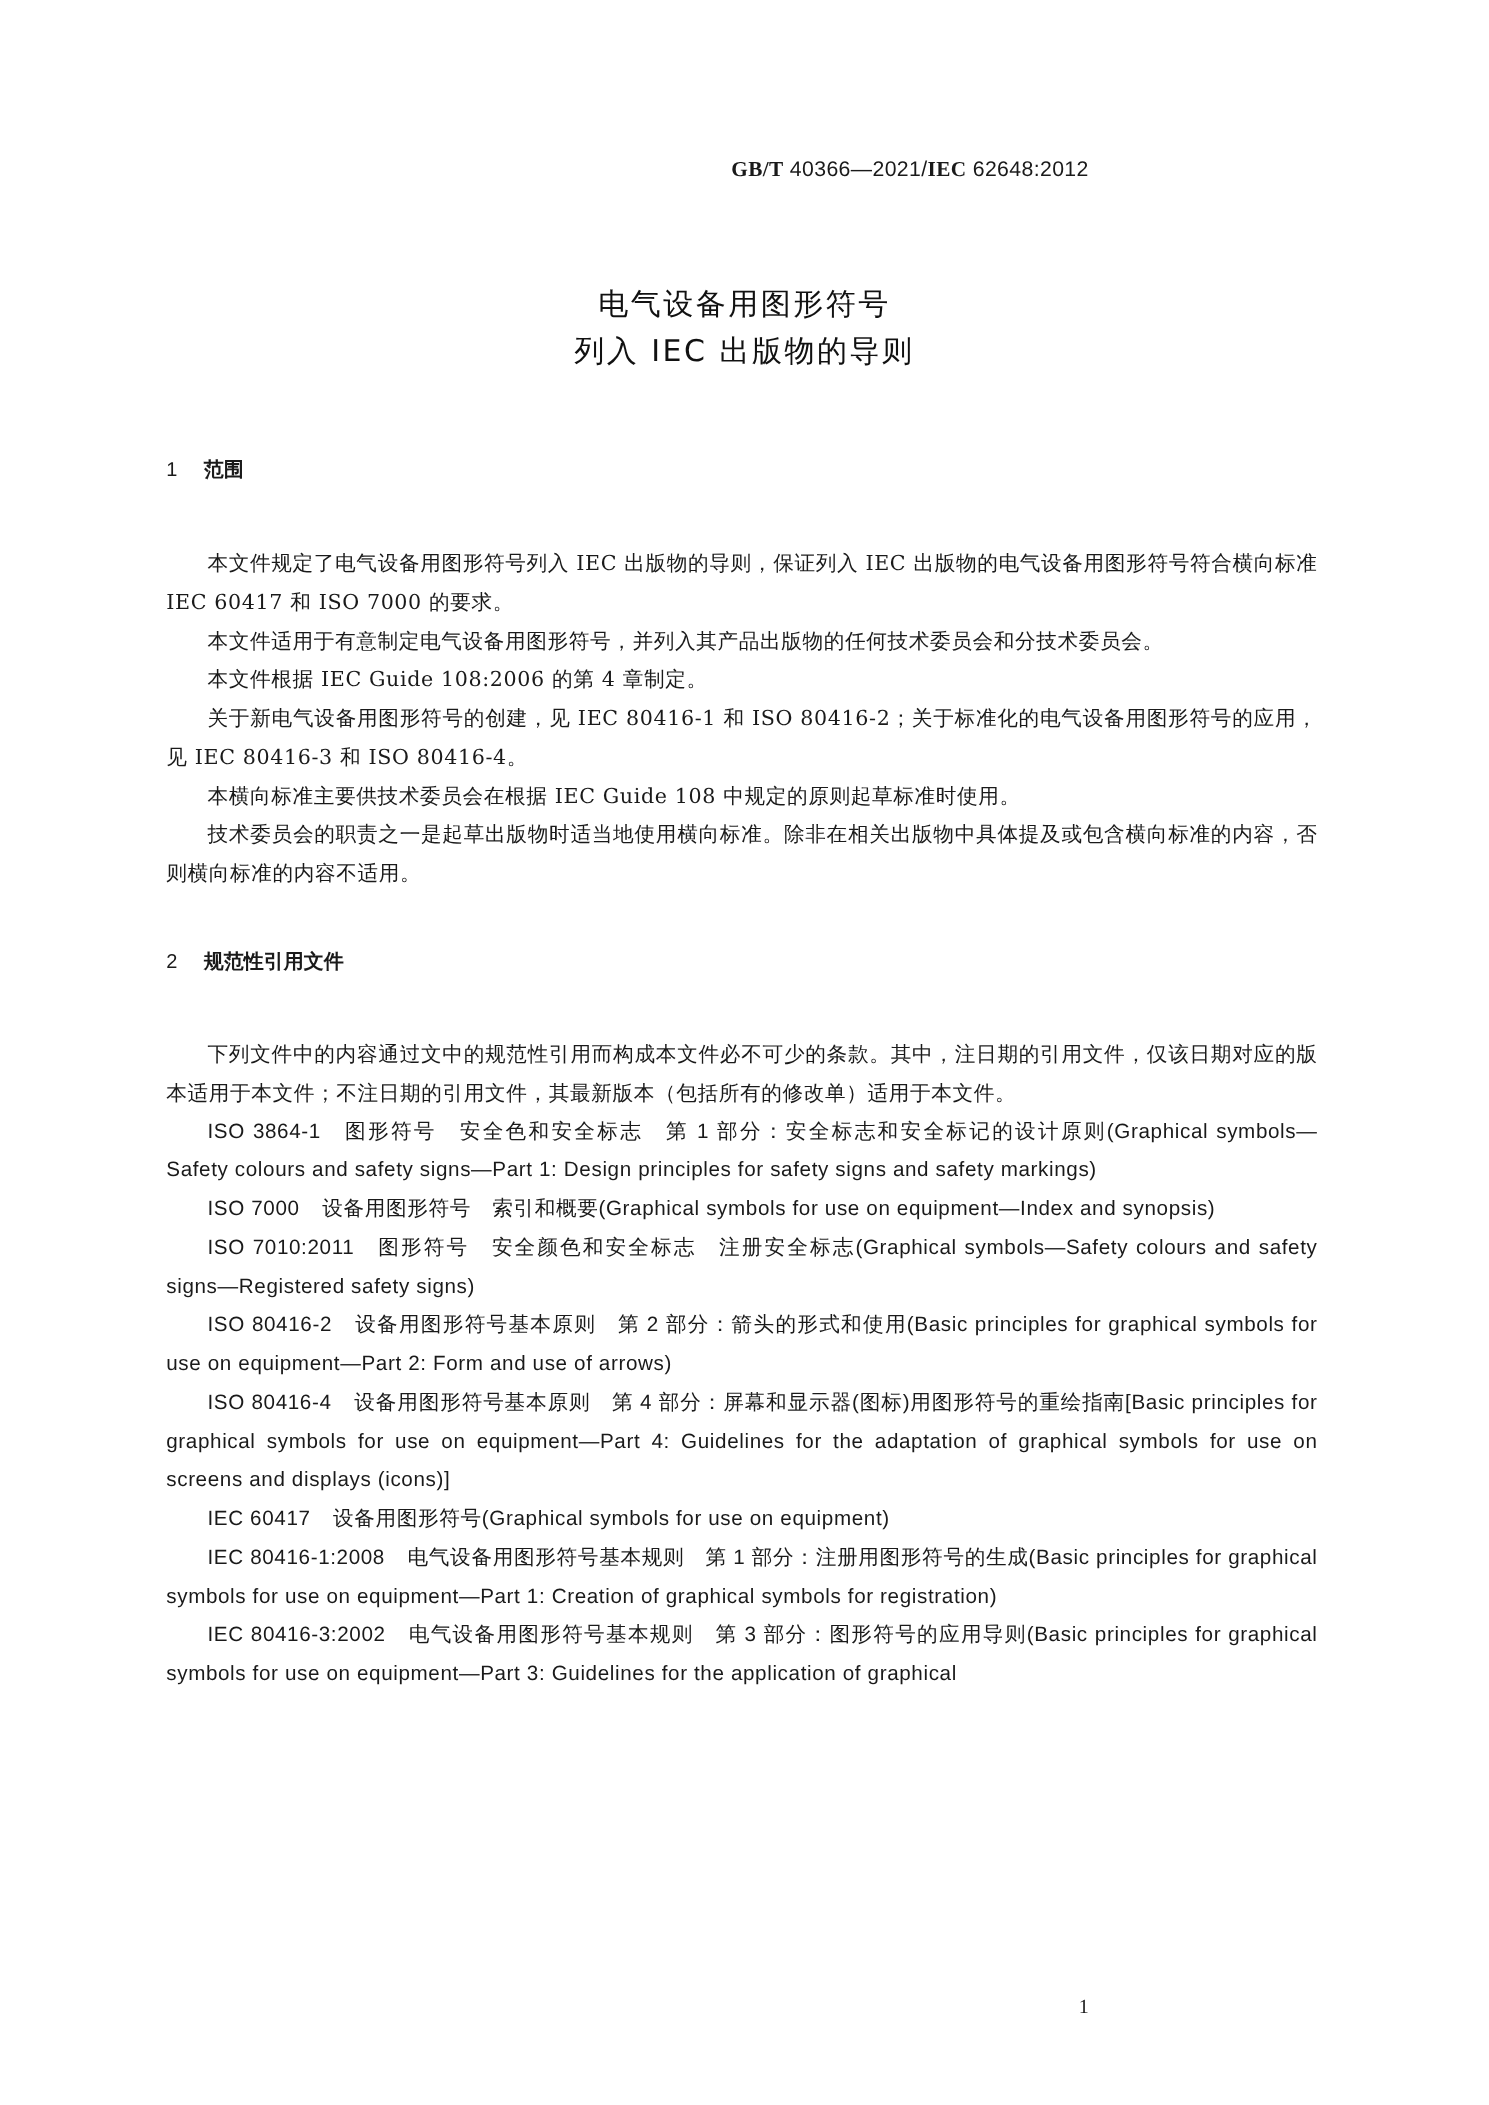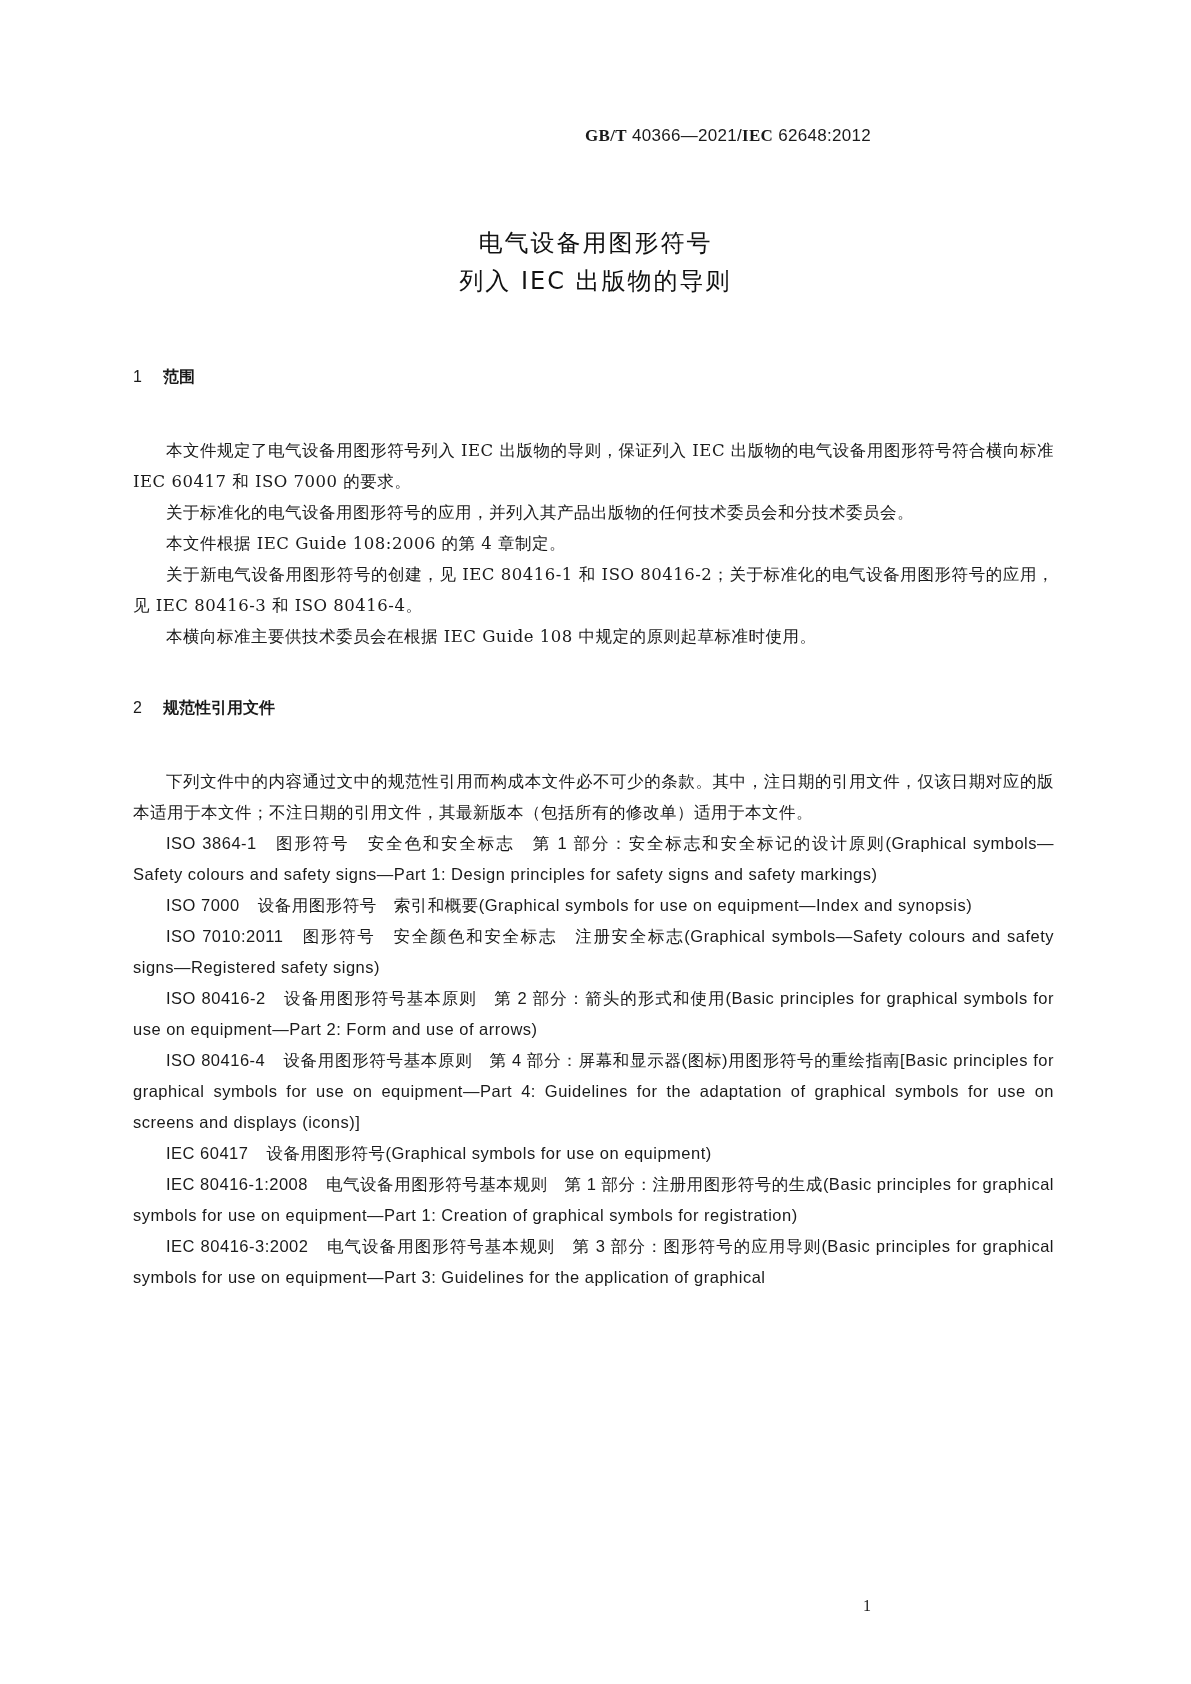--- a/index.html
+++ b/index.html
@@ -111,24 +111,25 @@
     <span class="line">列入 IEC 出版物的导则</span>
   </div>
 
   <div class="content">
 
     <h2 class="heading">
       <span class="num">1</span><span>范围</span>
     </h2>
     <div class="sec1-gap"></div>
     <p class="para">本文件规定了电气设备用图形符号列入 IEC 出版物的导则，保证列入 IEC 出版物的电气设备用图形符号符合横向标准 IEC 60417 和 ISO 7000 的要求。</p>
-    <p class="para">关于标准化的电气设备用图形符号的应用，并列入其产品出版物的任何技术委员会和分技术委员会。</p>
+    <p class="para">本文件适用于有意制定电气设备用图形符号，并列入其产品出版物的任何技术委员会和分技术委员会。</p>
     <p class="para">本文件根据 IEC Guide 108:2006 的第 4 章制定。</p>
     <p class="para">关于新电气设备用图形符号的创建，见 IEC 80416-1 和 ISO 80416-2；关于标准化的电气设备用图形符号的应用，见 IEC 80416-3 和 ISO 80416-4。</p>
     <p class="para">本横向标准主要供技术委员会在根据 IEC Guide 108 中规定的原则起草标准时使用。</p>
+    <p class="para">技术委员会的职责之一是起草出版物时适当地使用横向标准。除非在相关出版物中具体提及或包含横向标准的内容，否则横向标准的内容不适用。</p>
 
     <div class="sec2-gap-before"></div>
     <h2 class="heading">
       <span class="num">2</span><span>规范性引用文件</span>
     </h2>
     <div class="sec2-gap-after"></div>
     <p class="para">下列文件中的内容通过文中的规范性引用而构成本文件必不可少的条款。其中，注日期的引用文件，仅该日期对应的版本适用于本文件；不注日期的引用文件，其最新版本（包括所有的修改单）适用于本文件。</p>
 
     <p class="ref">
       <span>ISO 3864-1</span><span class="gap"></span><span>图形符号　安全色和安全标志　第 1 部分：安全标志和安全标记的设计原则</span><span>(Graphical symbols—Safety colours and safety signs—Part 1: Design principles for safety signs and safety markings)</span>

